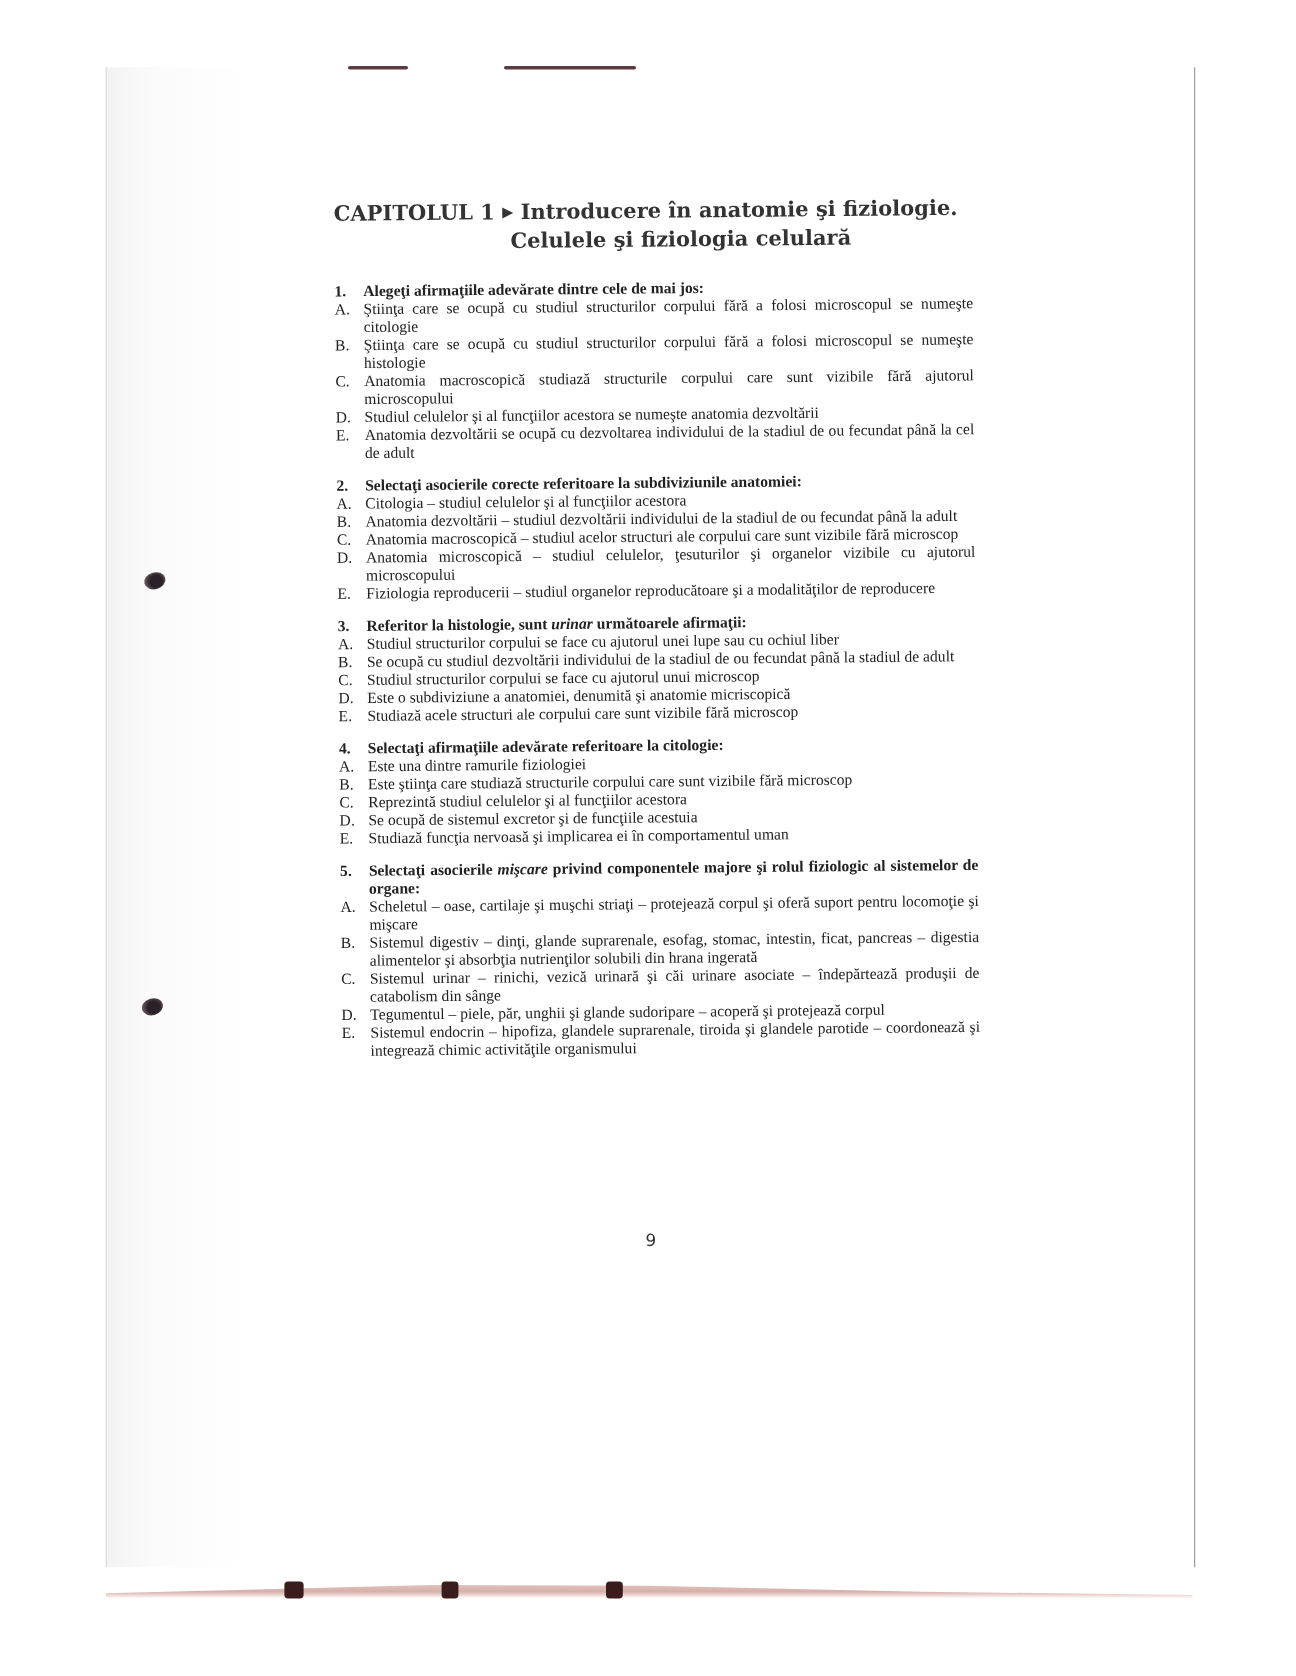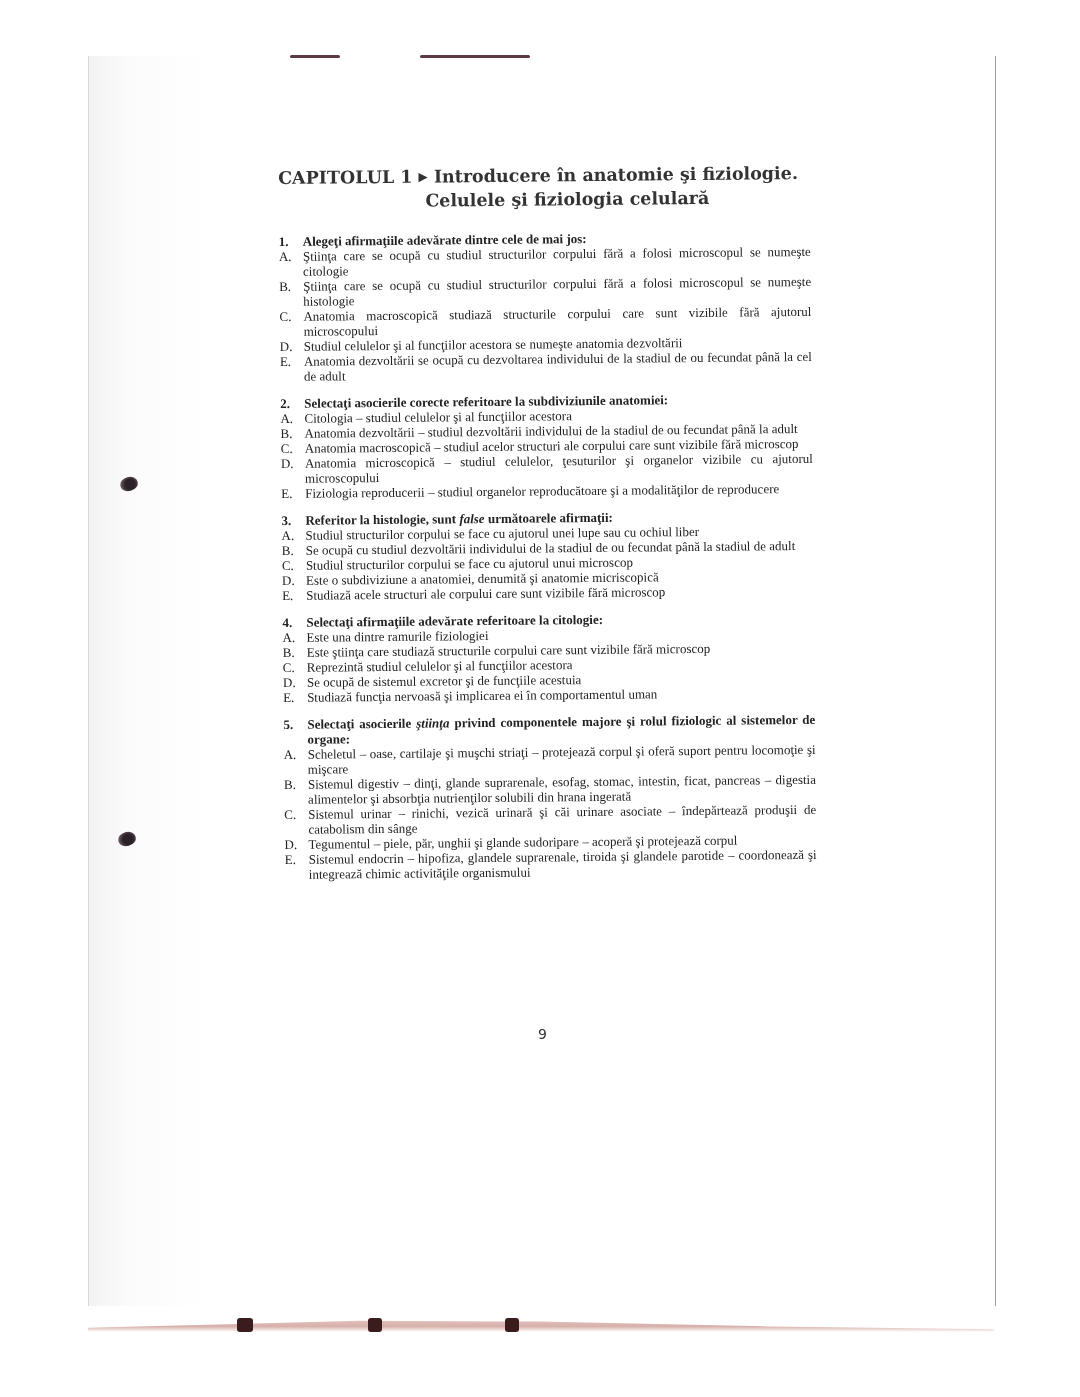--- a/index.html
+++ b/index.html
@@ -126,21 +126,21 @@
       </div>
     <div class="option">
         <span class="opt-letter">E.</span>
         <span class="opt-text">Fiziologia reproducerii – studiul organelor reproducătoare şi a modalităţilor de reproducere</span>
       </div>
   </div>
 
   <div class="question">
     <div class="q-head">
       <span class="q-num">3.</span>
-      <span class="q-text"><span>Referitor la histologie, sunt </span><em>false</em><span> următoarele afirmaţii:</span></span>
+      <span class="q-text"><span>Referitor la histologie, sunt </span><em>urinar</em><span> următoarele afirmaţii:</span></span>
     </div>
     <div class="option">
         <span class="opt-letter">A.</span>
         <span class="opt-text">Studiul structurilor corpului se face cu ajutorul unei lupe sau cu ochiul liber</span>
       </div>
     <div class="option">
         <span class="opt-letter">B.</span>
         <span class="opt-text">Se ocupă cu studiul dezvoltării individului de la stadiul de ou fecundat până la stadiul de adult</span>
       </div>
     <div class="option">
@@ -180,21 +180,21 @@
       </div>
     <div class="option">
         <span class="opt-letter">E.</span>
         <span class="opt-text">Studiază funcţia nervoasă şi implicarea ei în comportamentul uman</span>
       </div>
   </div>
 
   <div class="question">
     <div class="q-head">
       <span class="q-num">5.</span>
-      <span class="q-text"><span>Selectaţi asocierile </span><em>ştiinţa</em><span> privind componentele majore şi rolul fiziologic al sistemelor de organe:</span></span>
+      <span class="q-text"><span>Selectaţi asocierile </span><em>mişcare</em><span> privind componentele majore şi rolul fiziologic al sistemelor de organe:</span></span>
     </div>
     <div class="option">
         <span class="opt-letter">A.</span>
         <span class="opt-text">Scheletul – oase, cartilaje şi muşchi striaţi – protejează corpul şi oferă suport pentru locomoţie şi mişcare</span>
       </div>
     <div class="option">
         <span class="opt-letter">B.</span>
         <span class="opt-text">Sistemul digestiv – dinţi, glande suprarenale, esofag, stomac, intestin, ficat, pancreas – digestia alimentelor şi absorbţia nutrienţilor solubili din hrana ingerată</span>
       </div>
     <div class="option">

